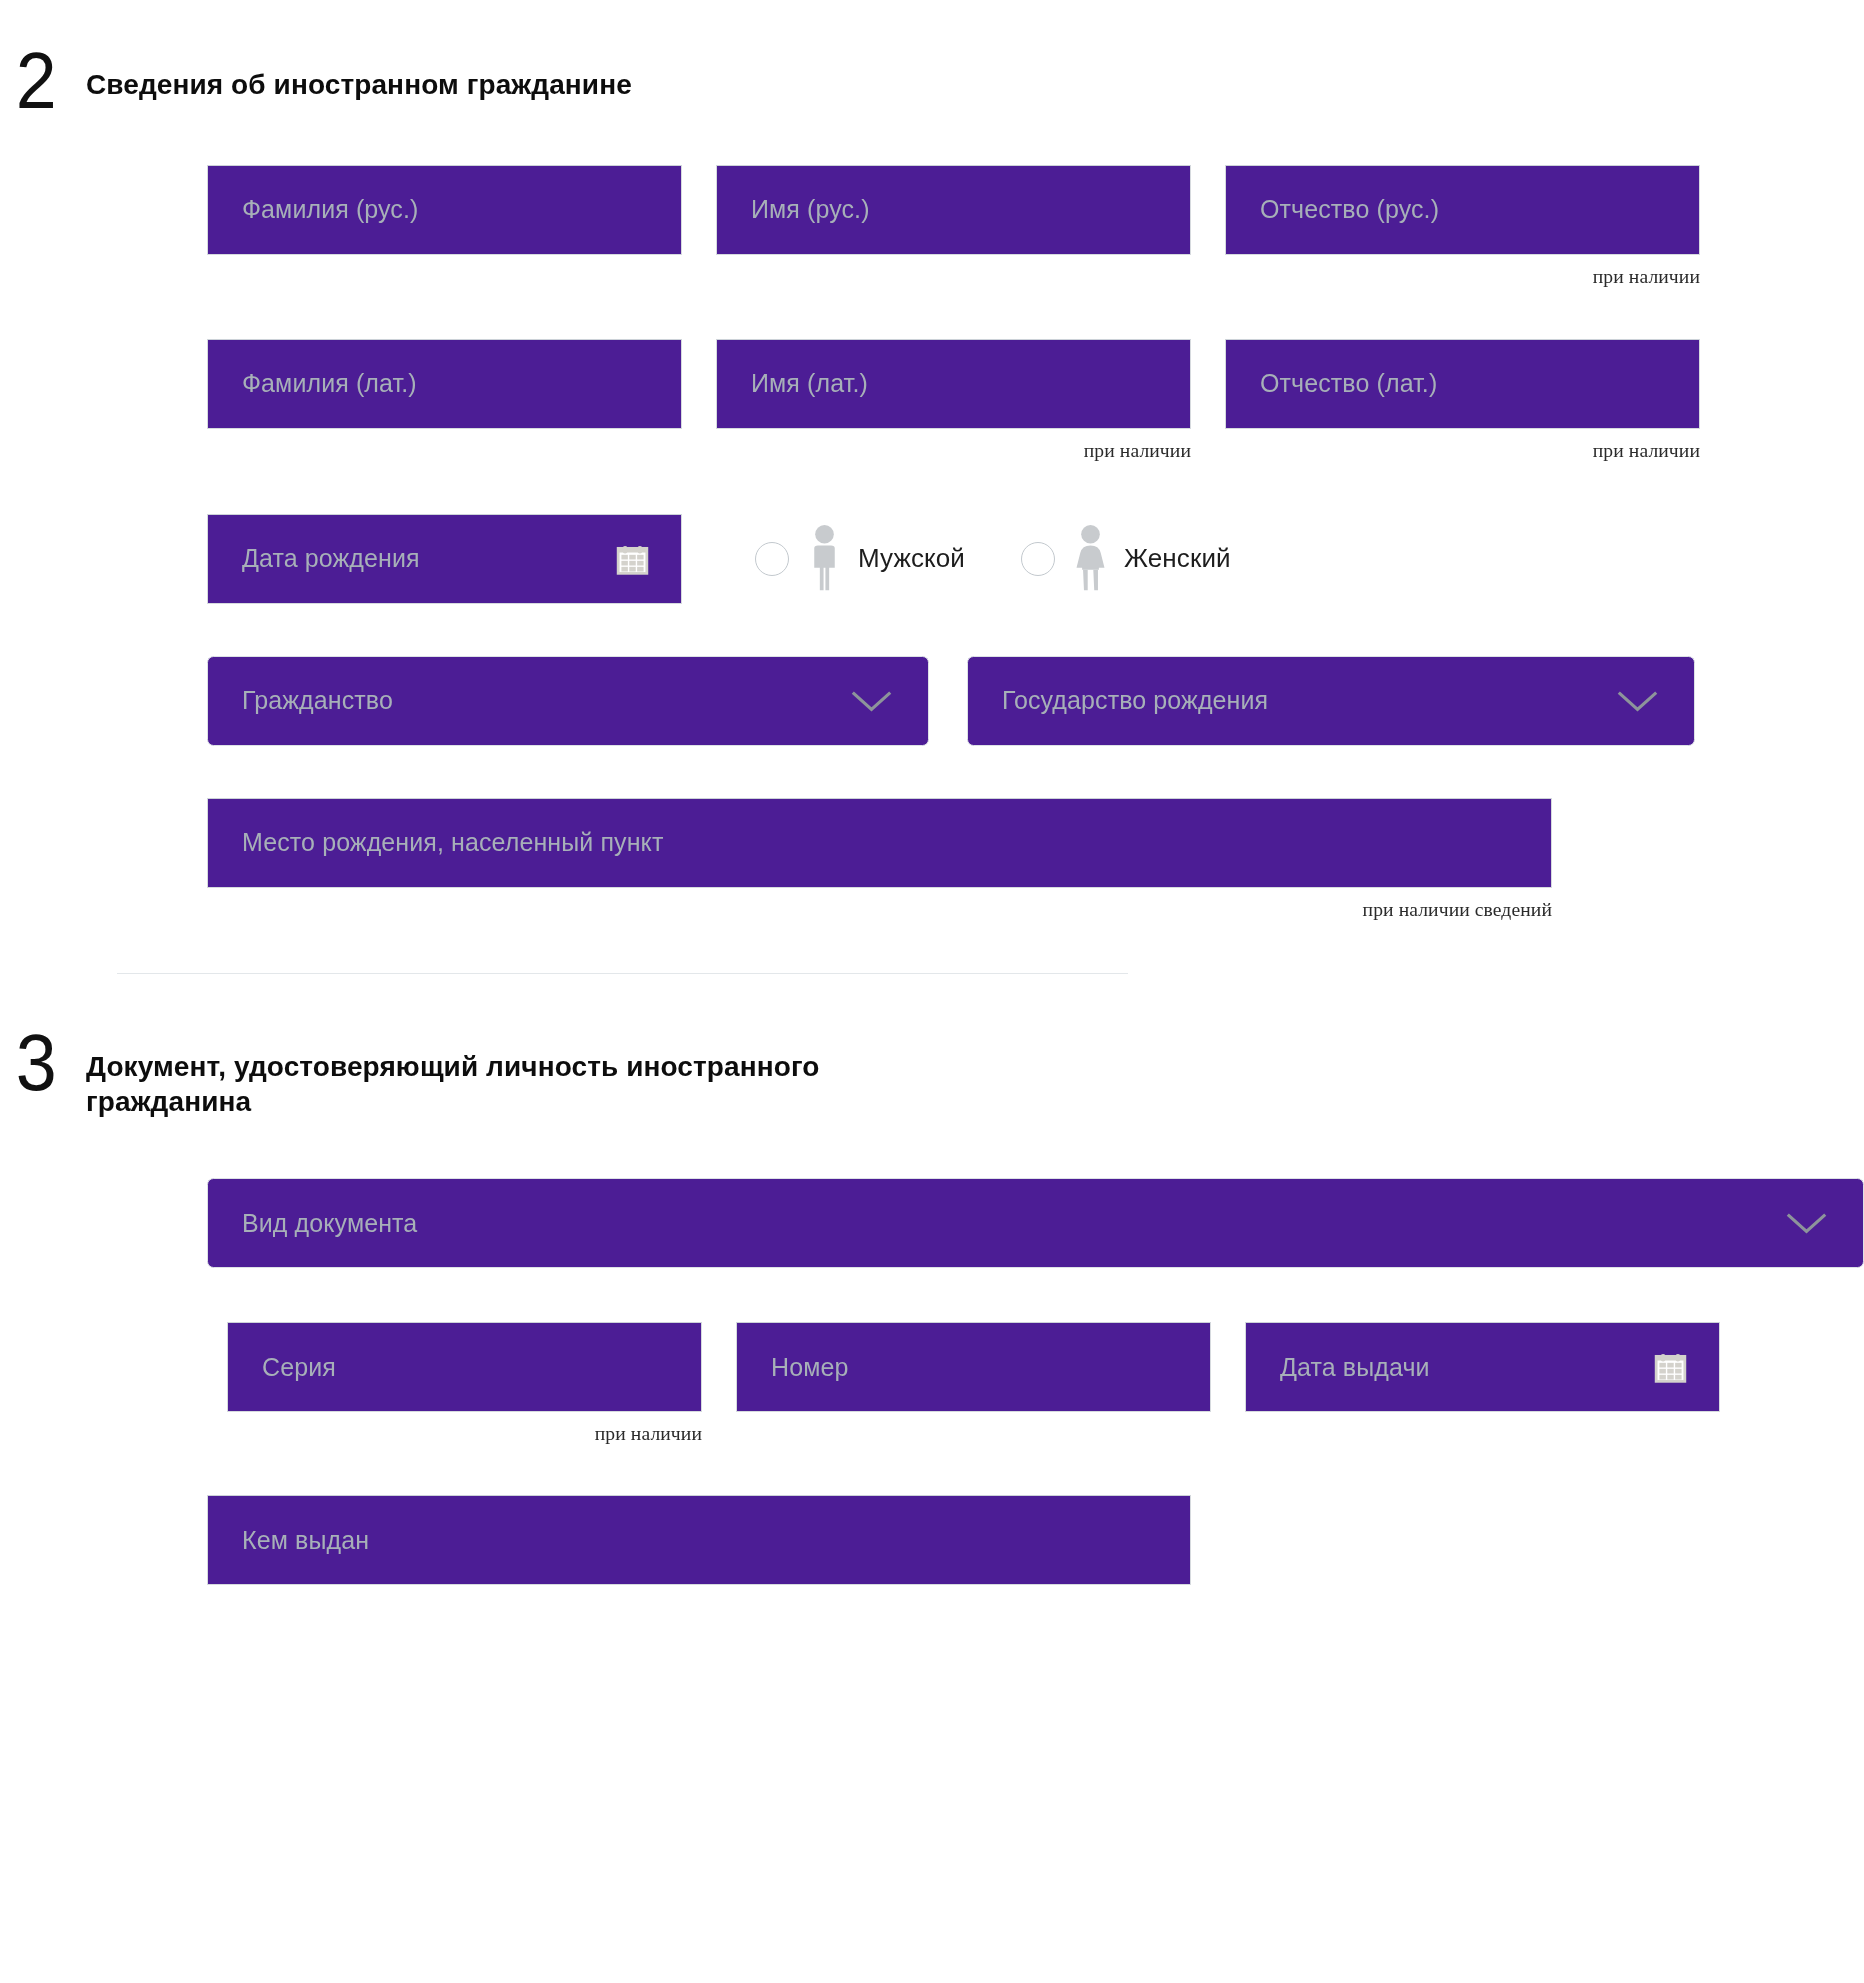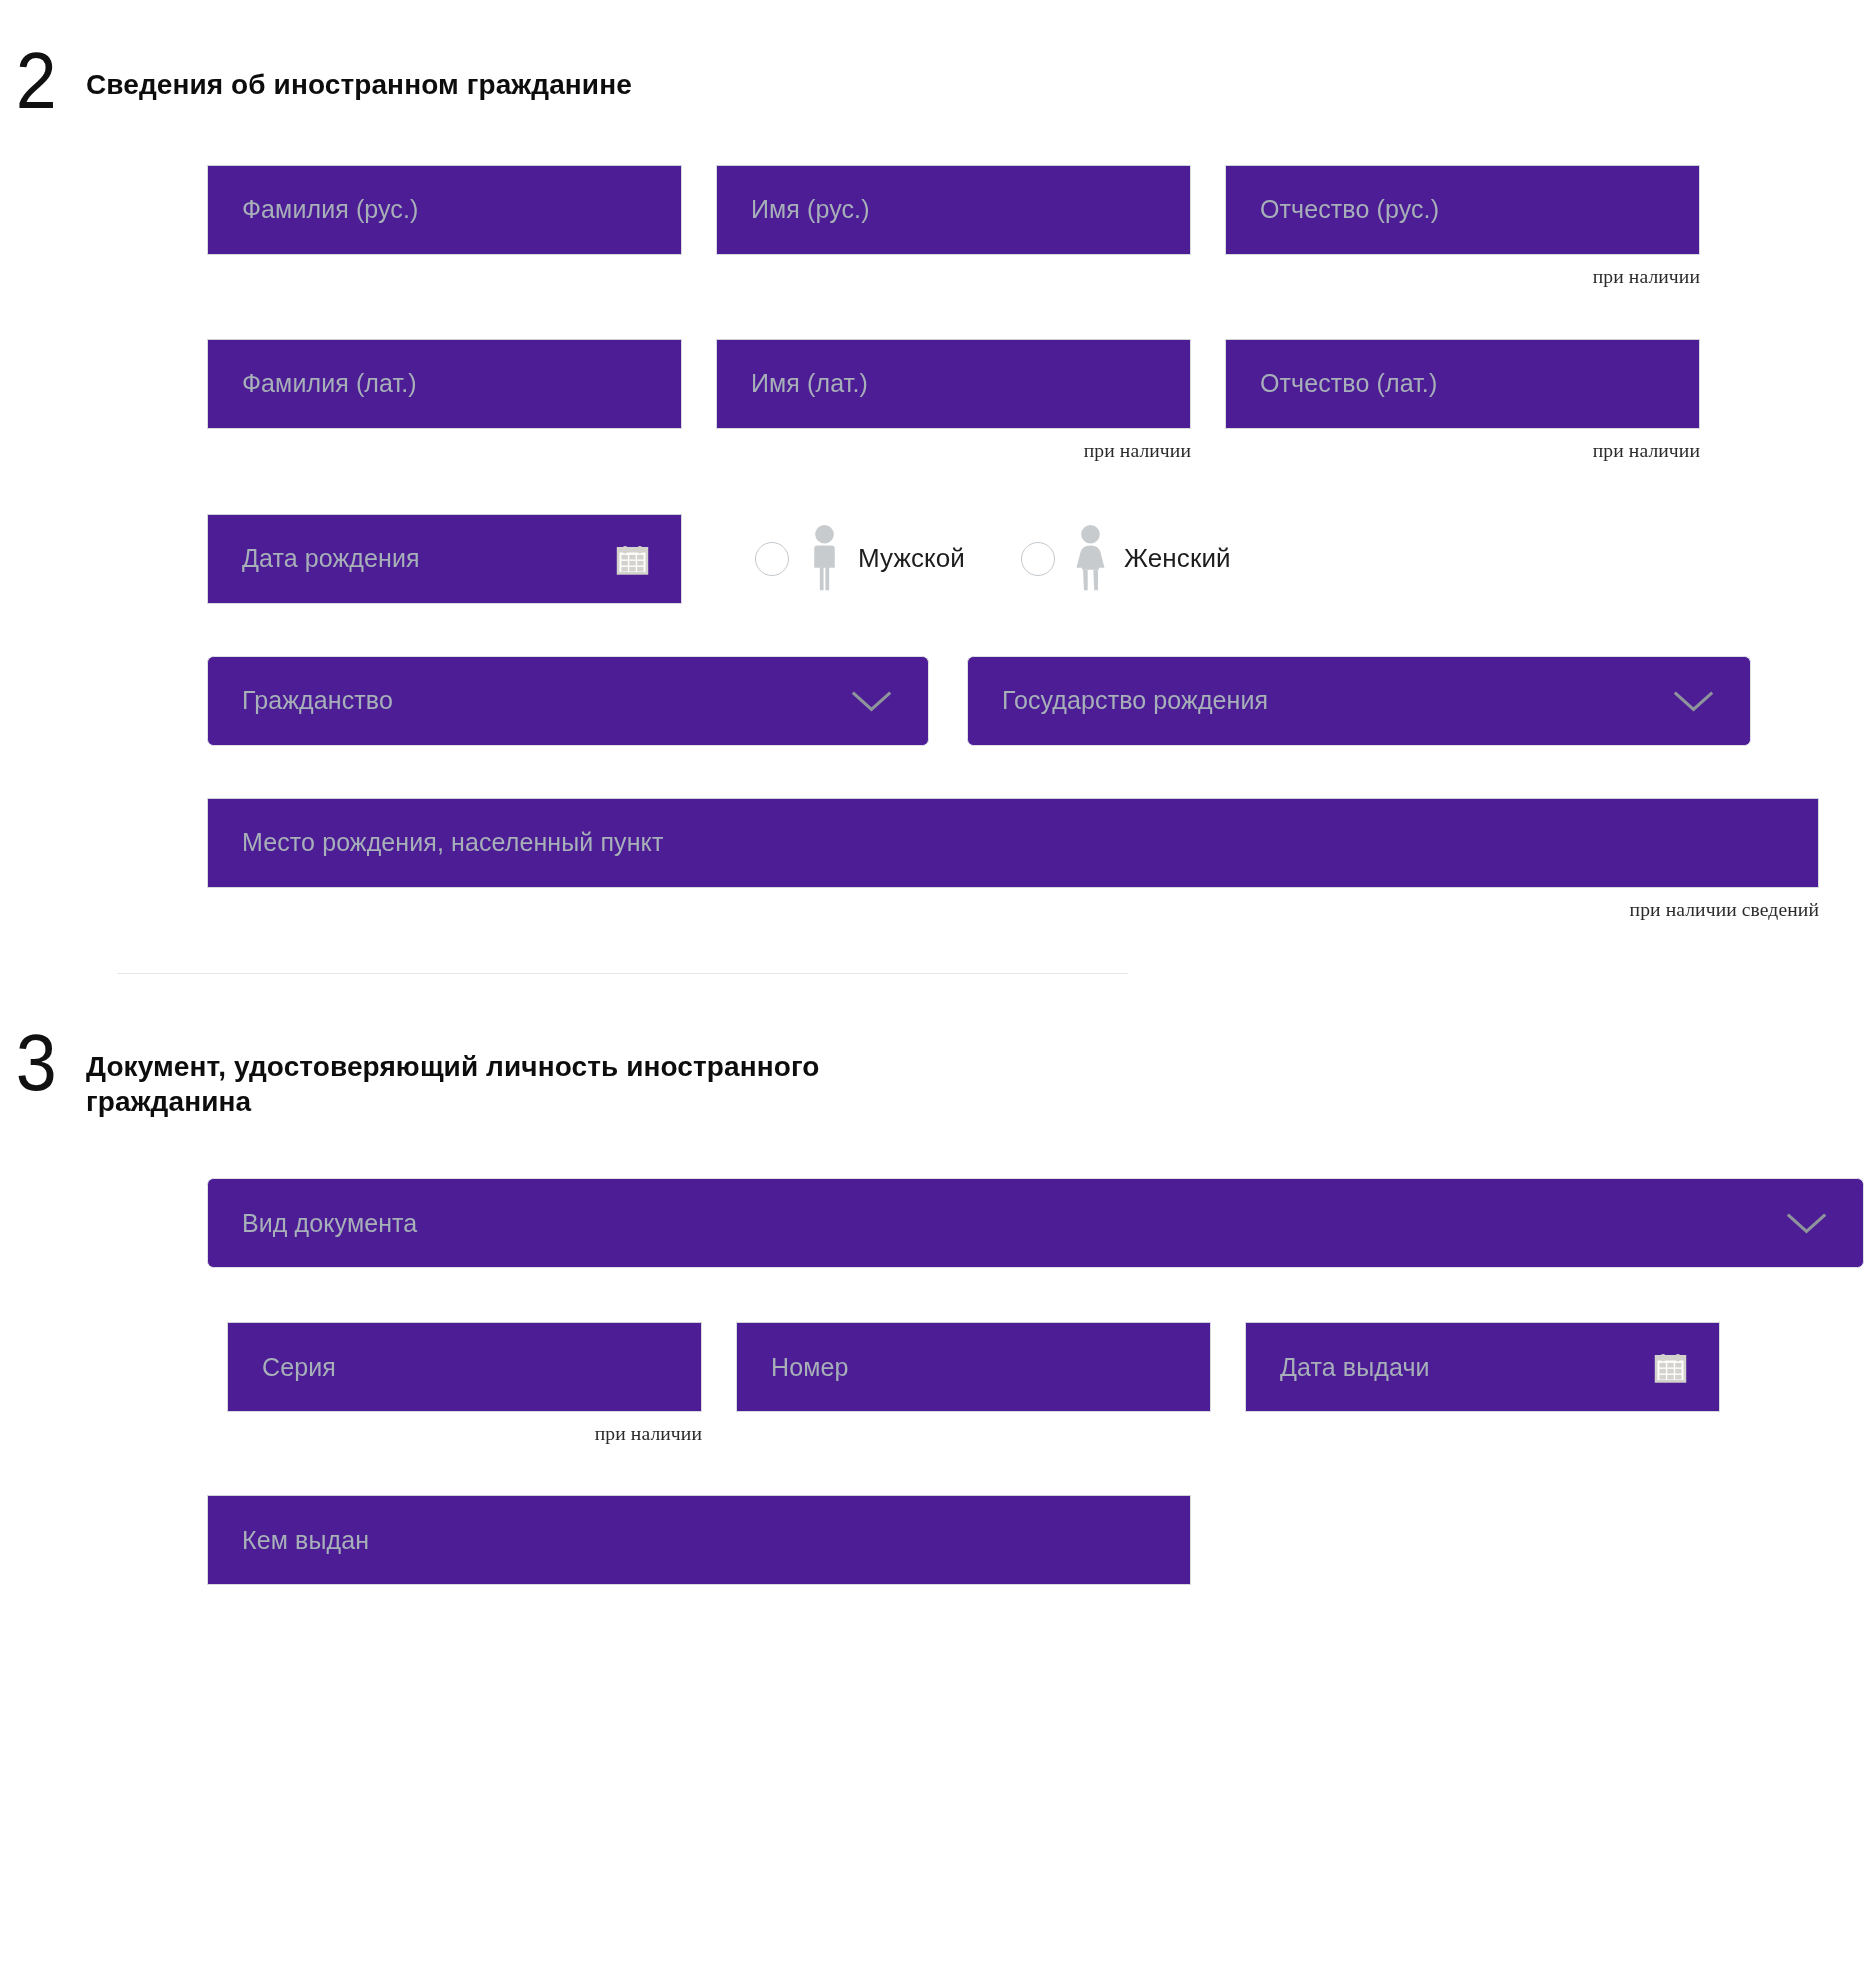--- a/index.html
+++ b/index.html
@@ -273,34 +273,34 @@
         <div class="cell" style="width:722px; margin-right:38px;">
           <div class="field rounded">
             <span class="ph">Гражданство</span>
             <span class="chevron">
               <svg viewBox="0 0 46 26" width="43" height="24" aria-hidden="true">
                 <path d="M4 5 L23 22 L42 5" fill="none" stroke="#8d949b" stroke-width="3.4" stroke-linecap="square"></path>
               </svg>
             </span>
           </div>
         </div>
-        <div class="cell" style="width:784px;">
+        <div class="cell" style="width:728px;">
           <div class="field rounded">
             <span class="ph">Государство рождения</span>
             <span class="chevron">
               <svg viewBox="0 0 46 26" width="43" height="24" aria-hidden="true">
                 <path d="M4 5 L23 22 L42 5" fill="none" stroke="#8d949b" stroke-width="3.4" stroke-linecap="square"></path>
               </svg>
             </span>
           </div>
         </div>
       </div>
 
       <div class="row" style="margin-top:52px;">
-        <div class="cell" style="width:1612px;">
+        <div class="cell" style="width:1345px;">
           <div class="field">
             <span class="ph">Место рождения, населенный пункт</span>
           </div>
           <div class="hint">при наличии сведений</div>
         </div>
       </div>
 
     </div>
   </div>
 

